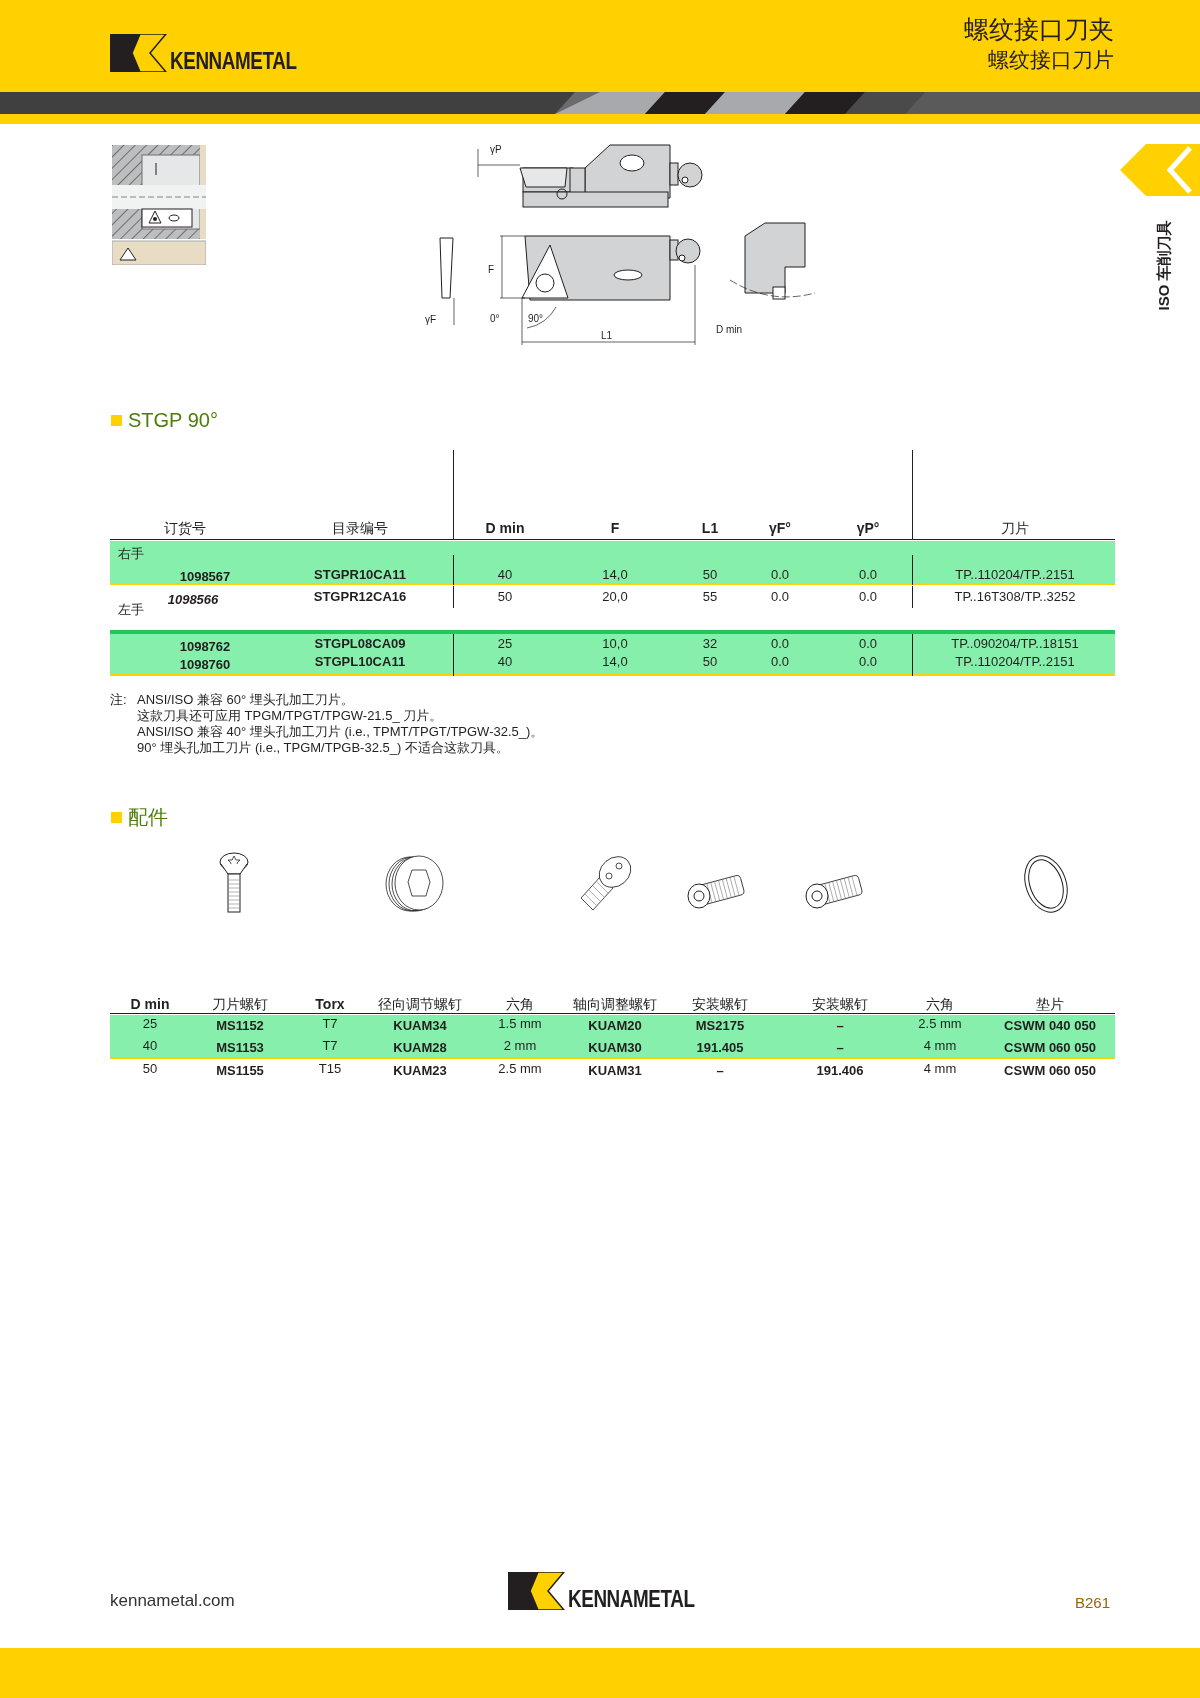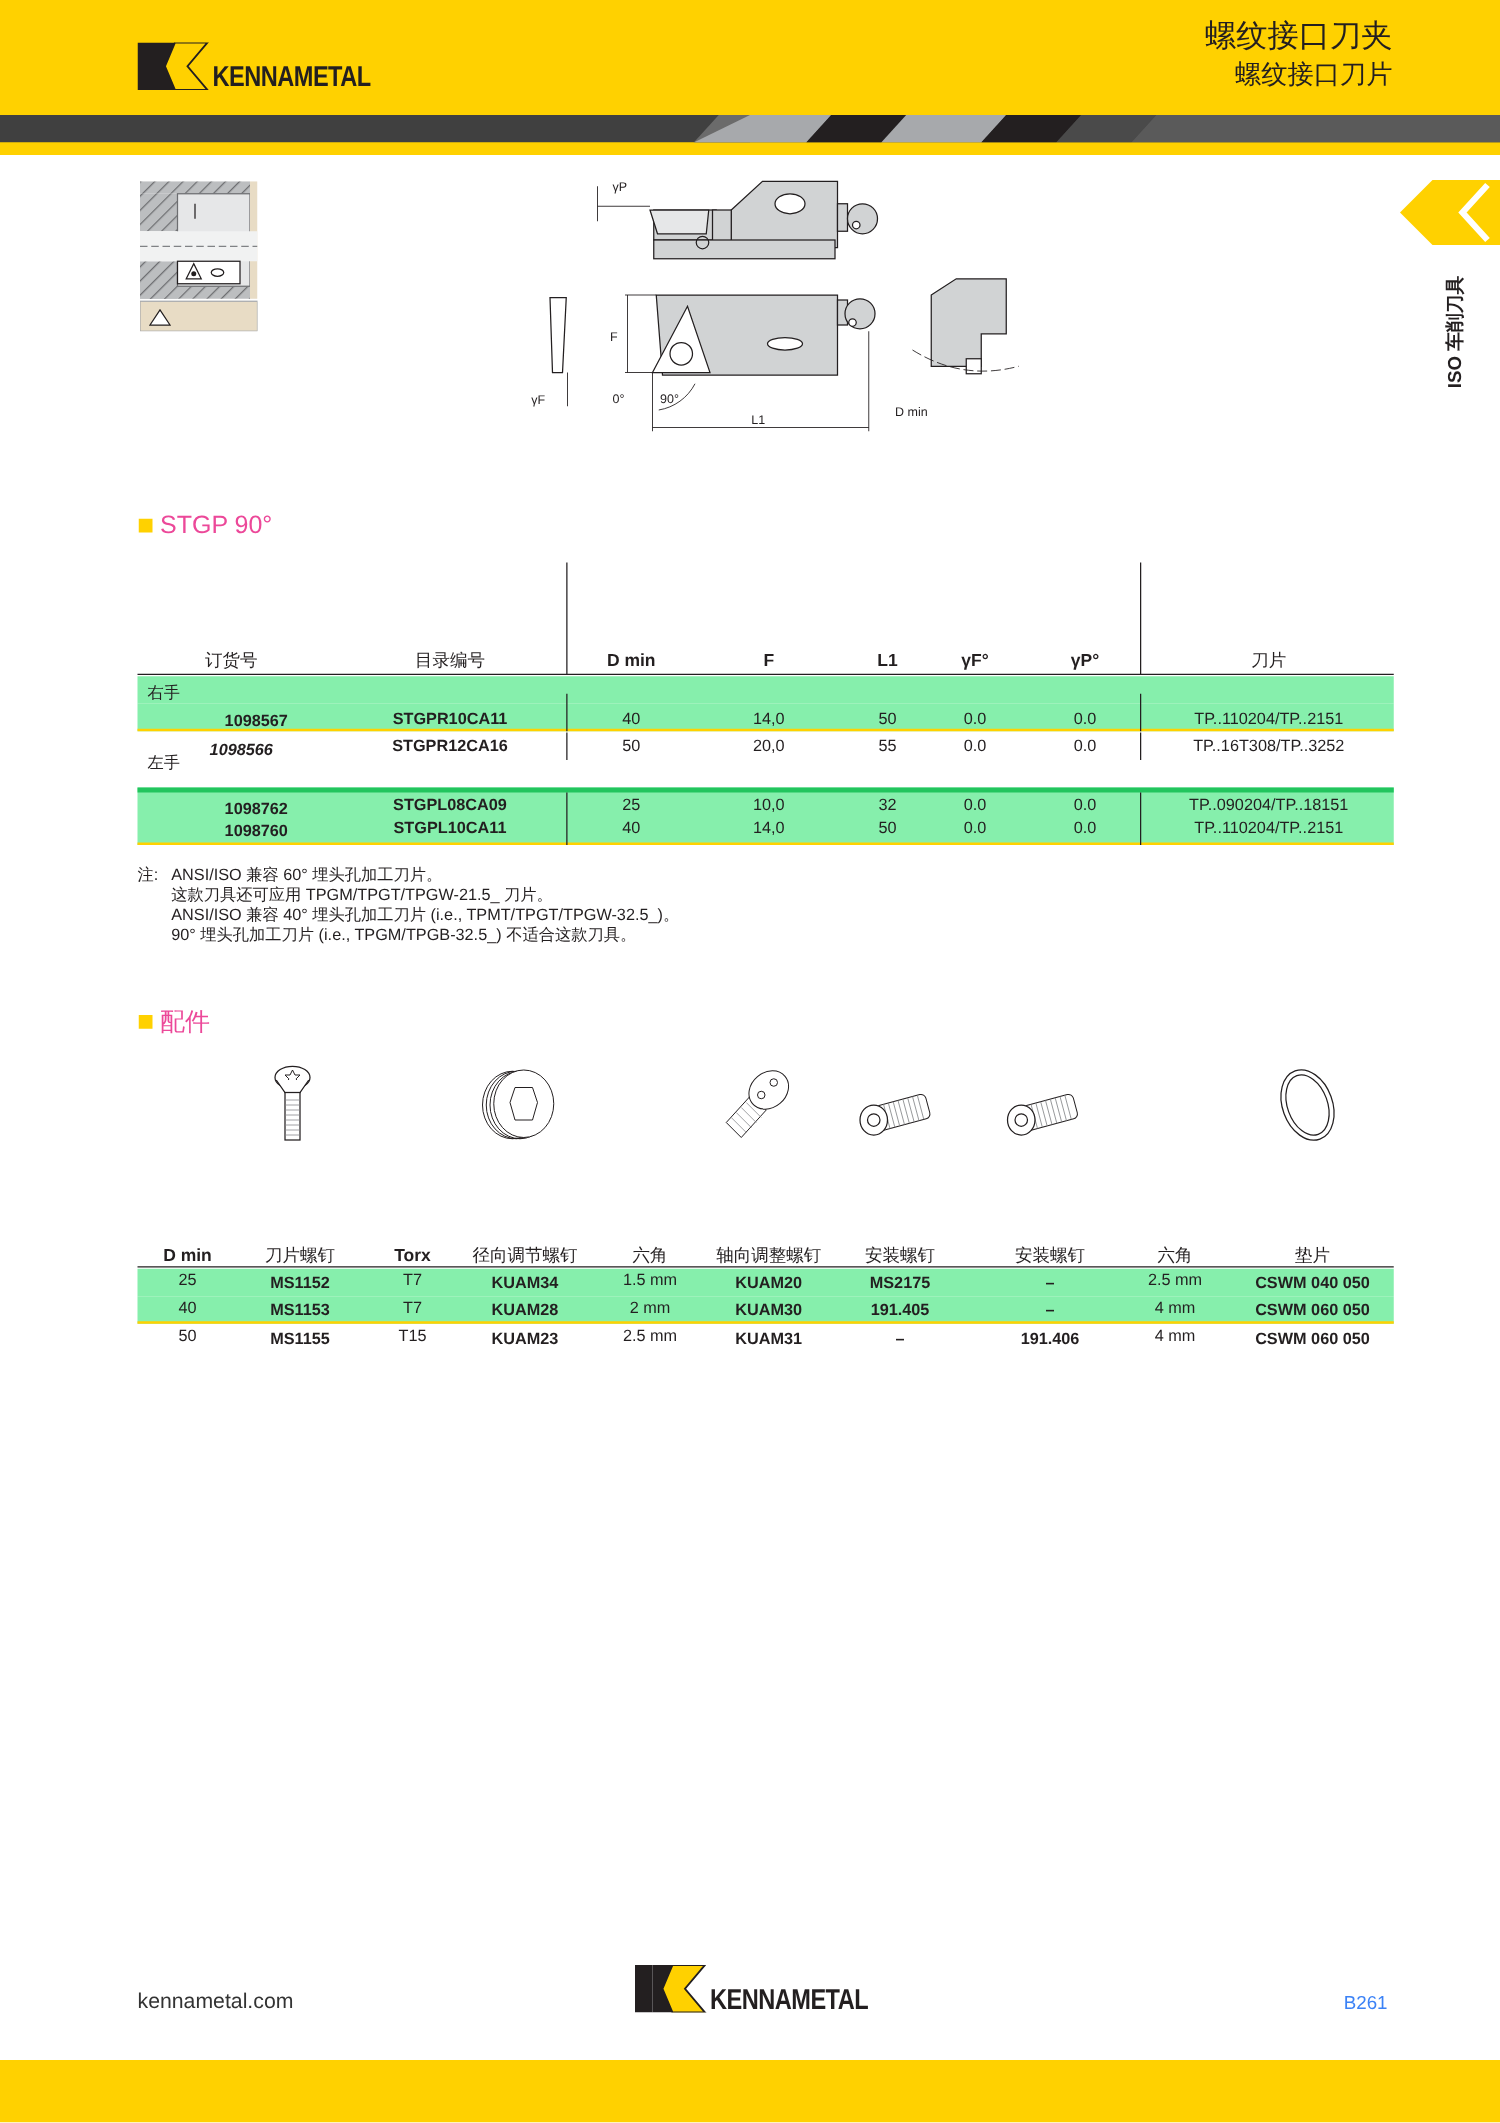--- a/index.html
+++ b/index.html
@@ -14,42 +14,42 @@
   .header-title { right: 86px; top: 14px; text-align: right; font-size: 25px; line-height: 30px; color: #231f20; }
   .header-sub { right: 86px; top: 46px; text-align: right; font-size: 21px; line-height: 28px; color: #231f20; }
   .stripe { left: 0; top: 92px; width: 1200px; height: 22px; }
 
   
   .side-chevron { left: 1120px; top: 144px; width: 80px; height: 52px; }
   .side-label { left: 1152px; top: 210px; width: 24px; height: 110px; display: flex; align-items: center; justify-content: center; }
   .side-label span { transform: rotate(-90deg); white-space: nowrap; font-size: 15px; font-weight: bold; color: #231f20; display: block; }
 
   
-  .section-title { display: flex; align-items: center; font-size: 20px; color: #ec4899; }
+  .section-title { display: flex; align-items: center; font-size: 20px; color: #4d7c0f; }
   .section-title .sq { width: 11px; height: 11px; background: #ffd100; margin-right: 6px; }
 
   
   .tbl { left: 110px; width: 1005px; }
   .col { position: absolute; text-align: center; }
   .hdr { font-size: 14px; font-weight: bold; }
   .hdr-cn { font-weight: normal; }
   .row-band { position: absolute; left: 0; width: 1005px; }
   .band-yellow { background: #86efac; text-decoration: underline; }
   .line-yellow { border-bottom: 2px solid #ffd100; }
   .cell { position: absolute; font-size: 13px; text-align: center; }
   .b { font-weight: bold; }
 
   .notes { left: 110px; top: 692px; font-size: 13px; line-height: 16px; color: #231f20; }
   .notes .ln { white-space: nowrap; }
 
   
   .acc-img { position: absolute; }
 
   .footer-url { left: 110px; top: 1591px; font-size: 17px; color: #333; }
-  .footer-page { left: 1075px; top: 1594px; font-size: 15px; color: #3b82f6; }
+  .footer-page { left: 1075px; top: 1594px; font-size: 15px; color: #a16207; }
   .footer-band { left: 0; top: 1648px; width: 1200px; height: 50px; background: #ffd100; }
 </style>
 </head>
 <body>
 
 <div class="abs header"></div>
 
 <div class="abs logo" style="left:110px; top:34px;">
   <svg class="logo-k" viewBox="0 0 58 38">
     <rect x="0" y="0" width="14" height="38" fill="#231f20"></rect>

